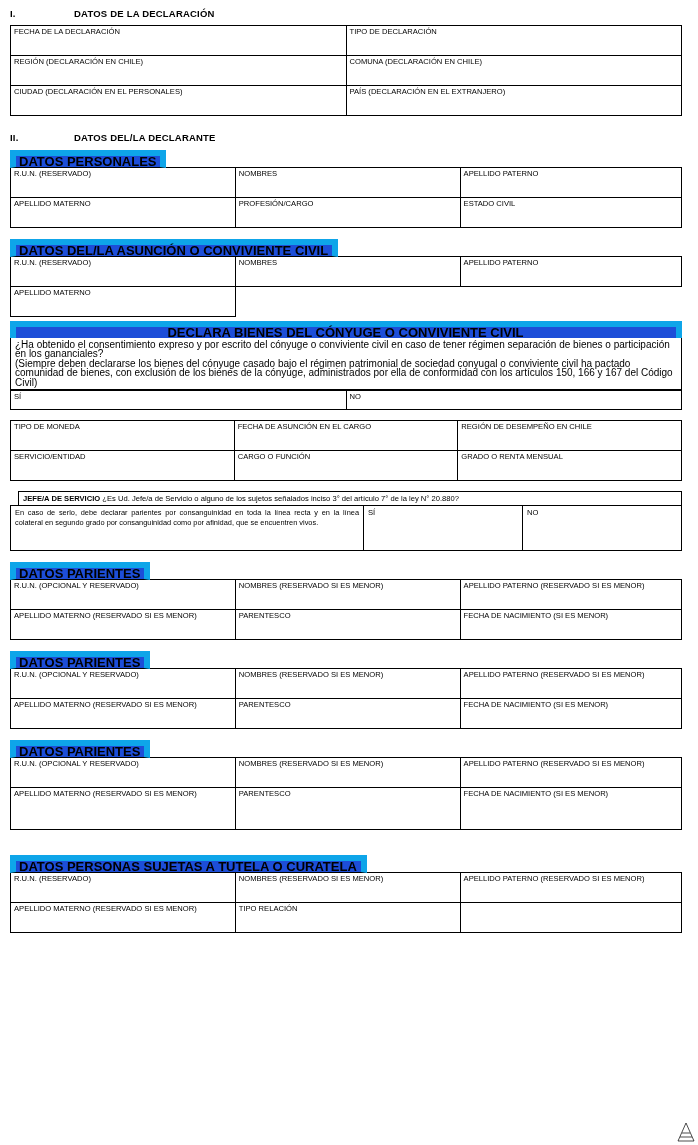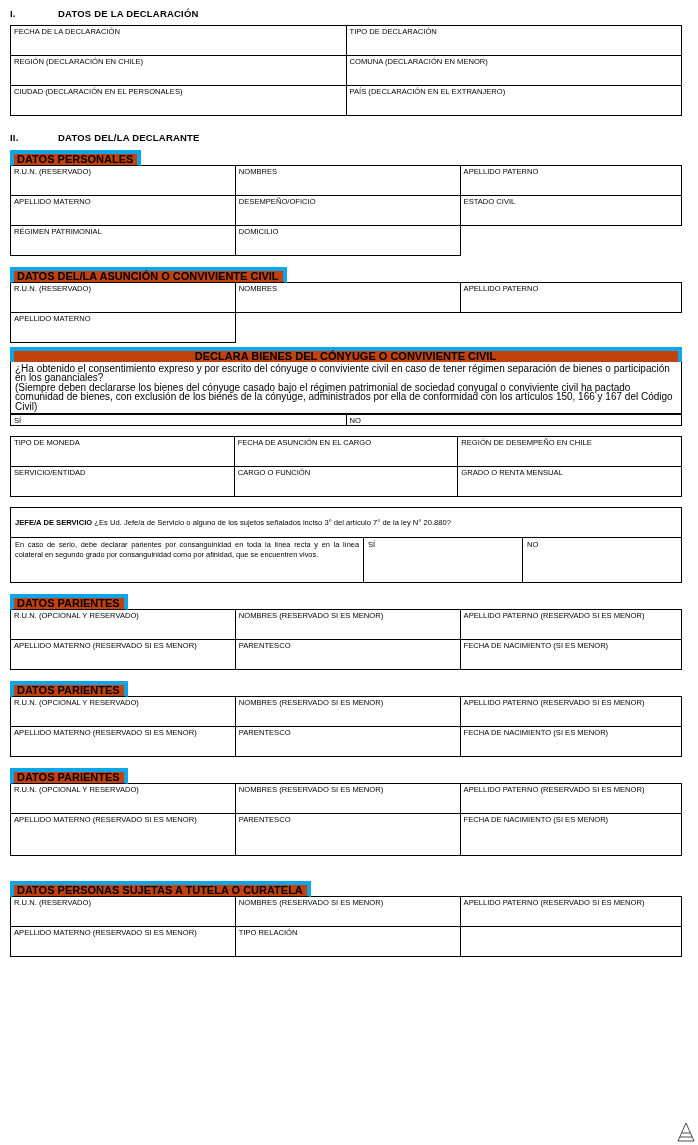--- a/index.html
+++ b/index.html
@@ -40,54 +40,55 @@
   }
   .section-num {
     width: 48px;
     flex: 0 0 48px;
     font-weight: bold;
     font-size: 9.5px;
   }
   .section-title {
     font-weight: bold;
     font-size: 9.5px;
+    margin-left: 16px;
   }
 
   
   table.grid {
     border-collapse: collapse;
     width: 100%;
     table-layout: fixed;
   }
   table.grid td {
     border: 1px solid #000000;
     vertical-align: top;
-    padding: 1px 3px 0 3px;
+    padding: 1px 3px 8px 3px;
     font-size: 7.6px;
     line-height: 9px;
     height: 30px;
     box-sizing: border-box;
   }
   td.lbl {
     font-size: 7.6px;
   }
   .banner-wrap {
     display: block;
     line-height: 0;
     margin-bottom: 0;
   }
   .banner-box {
     display: inline-block;
-    border: 4px solid #0ea5e9;
+    border: 6px solid #0ea5e9;
     border-bottom: 1px solid #000;
     padding: 1px 4px 1px 3px;
     font-weight: bold;
-    font-size: 11px;
+    font-size: 13px;
     line-height: 9px;
-    background: #c2410c;
+    background: #1d4ed8;
     position: relative;
     top: 1px;
     z-index: 2;
   }
 
   .blk {
     margin-bottom: 10px;
   }
   .blk-tight {
     margin-bottom: 4px;
@@ -108,22 +109,23 @@
   .si-no-row td {
     height: 11px;
     font-size: 7.6px;
     padding: 0 3px;
   }
 
   .jefe-head {
     border: 1px solid #000;
     border-bottom: none;
     font-size: 7.6px;
-    padding: 10px 4px;
-    font-weight: bold;
+    padding: 2px 4px;
+    font-weight: bold;
+    margin-left: 8px;
   }
   .jefe-head .q {
     font-weight: normal;
   }
 
   .jefe-body {
     border: 1px solid #000;
     font-size: 7.4px;
     line-height: 10px;
     display: flex;
@@ -166,21 +168,21 @@
 
     <div class="blk">
       <table class="grid">
         <tbody>
             <tr>
           <td class="lbl" style="width:50%">FECHA DE LA DECLARACIÓN</td>
           <td class="lbl" style="width:50%">TIPO DE DECLARACIÓN</td>
         </tr>
         <tr>
           <td class="lbl">REGIÓN (DECLARACIÓN EN CHILE)</td>
-          <td class="lbl">COMUNA (DECLARACIÓN EN MENOR)</td>
+          <td class="lbl">COMUNA (DECLARACIÓN EN CHILE)</td>
         </tr>
         <tr>
           <td class="lbl">CIUDAD (DECLARACIÓN EN EL PERSONALES)</td>
           <td class="lbl">PAÍS (DECLARACIÓN EN EL EXTRANJERO)</td>
         </tr>
       </tbody>
         </table>
     </div>
 
     <div class="spacer-6"></div>
@@ -196,27 +198,22 @@
       </div>
       <table class="grid">
         <tbody>
             <tr>
           <td class="lbl" style="width:33.5%">R.U.N. (RESERVADO)</td>
           <td class="lbl" style="width:33.5%">NOMBRES</td>
           <td class="lbl" style="width:33%">APELLIDO PATERNO</td>
         </tr>
         <tr>
           <td class="lbl">APELLIDO MATERNO</td>
-          <td class="lbl">DESEMPEÑO/OFICIO</td>
+          <td class="lbl">PROFESIÓN/CARGO</td>
           <td class="lbl">ESTADO CIVIL</td>
-        </tr>
-        <tr>
-          <td class="lbl">RÉGIMEN PATRIMONIAL</td>
-          <td class="lbl">DOMICILIO</td>
-          <td class="lbl" style="border:none"></td>
         </tr>
       </tbody>
         </table>
     </div>
 
     <div class="blk-tight">
       <div class="banner-wrap">
         <span class="banner-box">DATOS DEL/LA ASUNCIÓN O CONVIVIENTE CIVIL</span>
       </div>
       <table class="grid">

